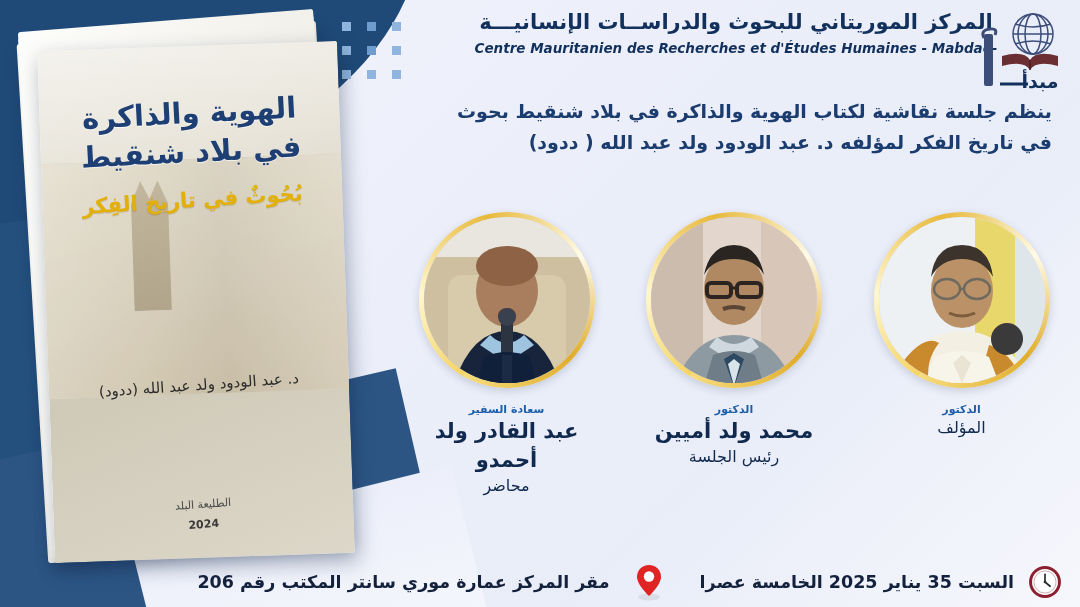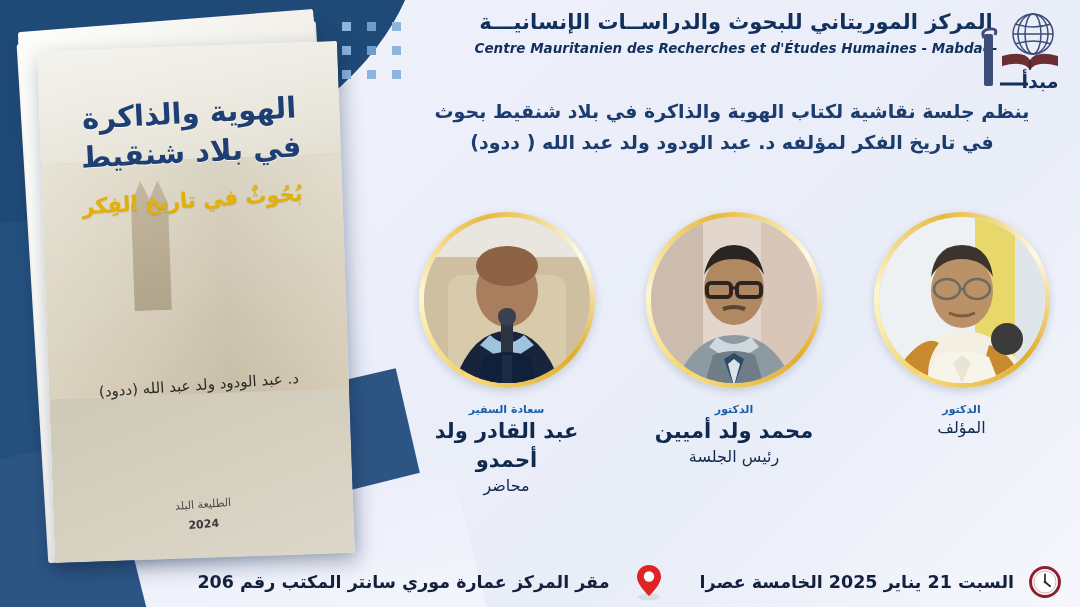--- a/index.html
+++ b/index.html
@@ -124,21 +124,21 @@
     color:#12305c;font-weight:bold;font-style:italic;font-size:13.5px;
     direction:ltr;
   }
   .logo{
     position:absolute;right:6px;top:8px;width:96px;height:86px;z-index:7;
   }
 
   
   .announce{
     position:absolute;right:28px;top:96px;width:640px;z-index:6;
-    text-align:center;color:#1b3c6e;font-weight:bold;
+    color:#1b3c6e;font-weight:bold;
     font-size:19px;line-height:1.62;
   }
 
   
   .speakers{
     position:absolute;right:16px;top:212px;width:660px;height:300px;z-index:6;
     display:flex;flex-direction:row-reverse;justify-content:space-between;
   }
   .sp{width:205px;text-align:center;}
   .ring{
@@ -328,21 +328,21 @@
 
   <div class="footer">
     <div class="foot-inner">
       <svg class="clock" viewBox="0 0 40 40">
         <circle cx="20" cy="20" r="17" fill="#fdfdfd" stroke="#8d2030" stroke-width="3.5"></circle>
         <circle cx="20" cy="20" r="13" fill="#ffffff" stroke="#c9a0a6" stroke-width="1"></circle>
         <line x1="20" y1="20" x2="20" y2="11" stroke="#2b2b2b" stroke-width="2" stroke-linecap="round"></line>
         <line x1="20" y1="20" x2="26" y2="25" stroke="#2b2b2b" stroke-width="2" stroke-linecap="round"></line>
         <circle cx="20" cy="20" r="1.6" fill="#2b2b2b"></circle>
       </svg>
-      <div class="foot-text">السبت 21 يناير 2025 الخامسة عصرا</div>
+      <div class="foot-text">السبت 35 يناير 2025 الخامسة عصرا</div>
       <svg class="pin" viewBox="0 0 30 38">
         <ellipse cx="15" cy="34" rx="11" ry="3.4" fill="#d8dde6"></ellipse>
         <path d="M15 2 C8 2 3 7.3 3 14 C3 22 15 33 15 33 C15 33 27 22 27 14 C27 7.3 22 2 15 2 Z" fill="#e02424"></path>
         <circle cx="15" cy="13.5" r="5.2" fill="#ffffff"></circle>
       </svg>
       <div class="foot-text">مقر المركز عمارة موري سانتر المكتب رقم 206</div>
     </div>
   </div>
 
 </div>

